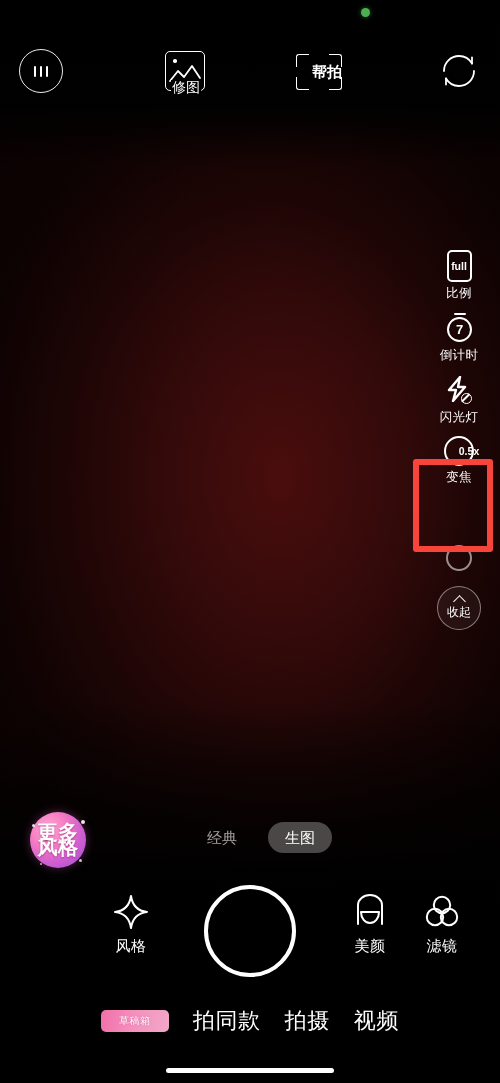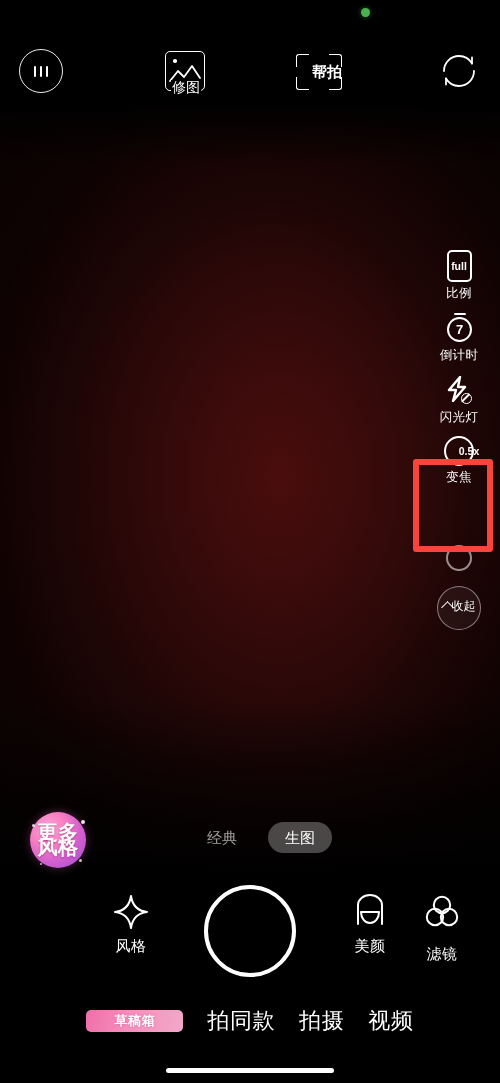--- a/index.html
+++ b/index.html
@@ -145,21 +145,21 @@
   .ic-ghost {
     width:26px; height:26px; border-radius:50%; border:2px solid rgba(255,255,255,.55);
   }
 
   
   .collapse-btn {
     position:absolute; right:19px; top:586px;
     width:44px; height:44px; border-radius:50%;
     border:1.3px solid rgba(255,255,255,.45);
     background:rgba(255,255,255,.05);
-    display:flex; align-items:center; justify-content:center;font-family:Liberation Mono, monospace;
+    display:flex; flex-direction:column; align-items:center; justify-content:center;
   }
   .collapse-btn .chev {
     width:9px; height:9px; border-left:1.7px solid #fff; border-top:1.7px solid #fff;
     transform:rotate(45deg); margin-bottom:1px;
   }
   .collapse-btn .cn { font-size:12px; color:#fff; line-height:13px; margin-top:-1px; }
 
   
   .style-chip {
     position:absolute; left:30px; top:812px; width:56px; height:56px;
@@ -188,38 +188,38 @@
 
   
   .actions { position:absolute; left:0; top:888px; width:500px; height:78px; }
   .act {
     position:absolute; width:70px; display:flex; flex-direction:column; align-items:center;
   }
   .act .cn { font-size:15px; color:#fff; margin-top:7px; line-height:17px; letter-spacing:.5px; }
   .act.inspiration { left:24px;  top:6px; }
   .act.style       { left:96px;  top:6px; }
   .act.beauty      { left:335px; top:6px; }
-  .act.filter      { left:407px; top:6px;gap:8px; }
+  .act.filter      { left:407px; top:6px; }
 
   .shutter {
     position:absolute; left:204px; top:-3px;
     width:92px; height:92px; border-radius:50%;
     border:4px solid #fff; background:transparent;
   }
 
   
   .modes {
     position:absolute; left:0; top:1010px; width:500px;
     display:flex; align-items:center; justify-content:center; gap:24px;
   }
   .mode { font-size:22px; color:#fff; line-height:18px; letter-spacing:.6px; }
   .mode.draft {
-    padding:3px 28px; border-radius:5px; font-size:13px; line-height:16px;
+    padding:3px 18px; border-radius:5px; font-size:10px; line-height:16px;
     background:linear-gradient(100deg,#f06fa8 0%,#f58fbe 45%,#f2a8c8 100%);
-    color:#ffffff; font-weight:700;
+    color:#ffffff; font-weight:400;
     text-shadow:0 0 2px rgba(180,40,110,.5);
   }
 
   
   .home-indicator {
     position:absolute; left:50%; transform:translateX(-50%); bottom:10px;
     width:168px; height:5px; border-radius:3px; background:#fff;
   }
 </style>
 </head>

